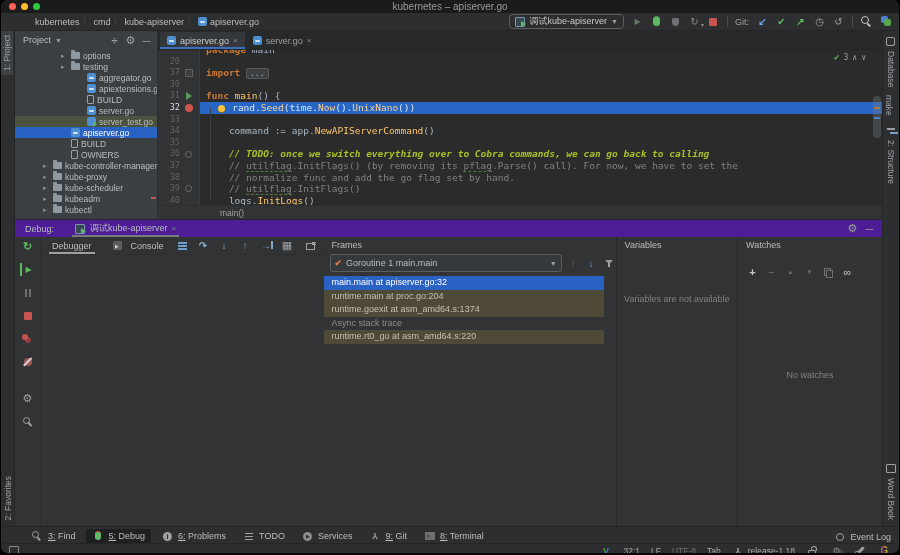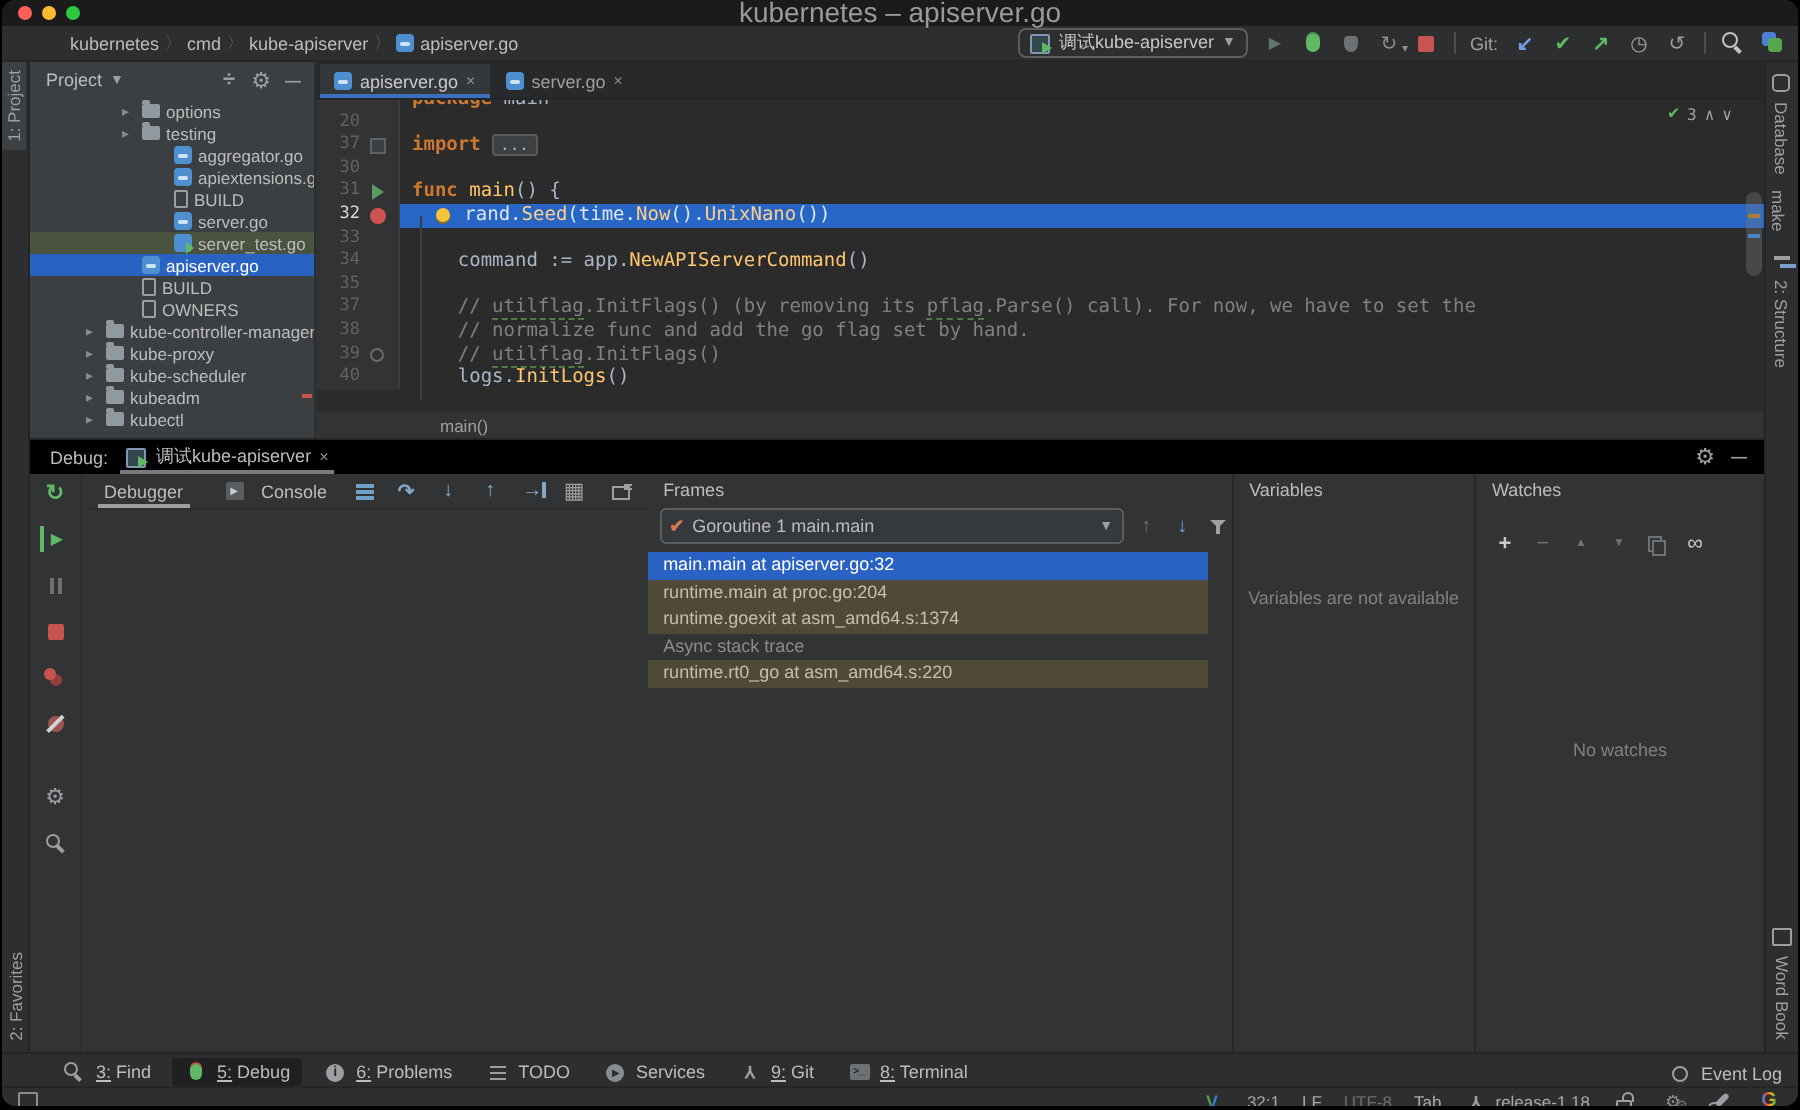--- a/index.html
+++ b/index.html
@@ -4,21 +4,21 @@
 <style>
   html,body{margin:0;padding:0;background:#000;width:900px;height:555px;overflow:hidden;
     font-family:"Liberation Sans",sans-serif;-webkit-font-smoothing:antialiased;}
   .window{position:absolute;left:1px;top:0;width:898px;height:553px;background:#3c3f41;
     border-radius:7px;overflow:hidden;font-size:9px;color:#bbbdbf;}
   
   .titlebar{height:13px;background:#1b1b1b;display:flex;align-items:center;position:relative;}
   .traffic{display:flex;gap:5px;margin-left:8px;}
   .tl{width:7px;height:7px;border-radius:50%;}
   .tl.r{background:#fe5f57}.tl.y{background:#febc2e}.tl.g{background:#2bc840}
-  .wtitle{position:absolute;left:0;right:0;text-align:center;color:#9a9a9a;font-size:14px;line-height:13px;}
+  .wtitle{position:absolute;left:0;right:0;text-align:center;color:#9a9a9a;font-size:10px;line-height:13px;}
   
   .navbar{height:17px;background:#2c2e30;border-bottom:1px solid #232526;display:flex;align-items:center;padding:0 6px;}
   .crumbs{display:flex;align-items:center;gap:3px;padding-left:28px;flex:1;min-width:0;}
   .crumb{color:#bbbdbf;}
   .crumb-sep{color:#666;font-size:8px;}
   .nav-right{display:flex;align-items:center;gap:7px;}
   .runcombo{display:flex;align-items:center;gap:4px;border:1px solid #5b5e60;border-radius:4px;height:13px;padding:0 5px;background:#2c2e30;color:#c8c8c8;}
   .divider{width:1px;height:11px;background:#4a4d4f;}
   
   .ic{position:relative;display:inline-flex;align-items:center;justify-content:center;width:13px;height:13px;font-size:10px;color:#9da0a3;flex:none;}
@@ -160,21 +160,21 @@
   .tk-fold{background:#3c4043;border:1px solid #5a5a5a;border-radius:2px;color:#a9b7c6;padding:0 3px;font-size:8px;}
   .bulb{display:inline-block;width:7px;height:7px;border-radius:50%;background:#f7c23c;box-shadow:0 1px 0 #8a6d22;vertical-align:middle;margin:0 1px;}
   .indent-guide{position:absolute;left:52px;width:1px;background:#3d4042;}
   .ed-scroll{position:absolute;right:1px;width:8px;border-radius:4px;background:rgba(120,124,128,.35);}
   .ed-tick{position:absolute;right:2px;width:6px;height:2px;}
   .inspections{position:absolute;top:2px;right:16px;display:flex;align-items:center;gap:4px;color:#9da0a3;font-size:8px;}
   .inspections .chk{color:#5fb863;font-size:9px;}
   .crumbbar{height:13px;background:#313335;border-top:1px solid #2c2e30;display:flex;align-items:center;padding-left:62px;color:#9da0a3;font-size:8.5px;}
   
   .debug{flex:1;display:flex;flex-direction:column;background:#313335;border-top:1px solid #232526;min-height:0;}
-  .dbg-head{height:17px;background:#000000;display:flex;align-items:center;padding:0 6px 0 10px;gap:6px;flex:none;}
+  .dbg-head{height:17px;background:#4c1d95;display:flex;align-items:center;padding:0 6px 0 10px;gap:18px;flex:none;}
   .dbg-tab{display:flex;align-items:center;gap:4px;height:17px;position:relative;padding:0 3px;color:#bbbdbf;}
   .dbg-tab::after{content:"";position:absolute;left:0;right:0;bottom:0;height:2px;background:#787b7d;}
   .dbg-head .grow,.dbg-toolbar .grow{flex:1;}
   .dbg-body{flex:1;display:flex;min-height:0;}
   .rail{width:25px;flex:none;background:#313335;border-right:1px solid #2c2e30;display:flex;flex-direction:column;align-items:center;padding-top:3px;}
   .rail .ic{margin-bottom:10px;}
   .rail .gap{height:14px;}
   .dbg-main{flex:1;display:flex;flex-direction:row;min-width:0;}
   .dbg-toolbar{height:17px;display:flex;align-items:center;gap:2px;padding:0 4px;flex:none;border-bottom:1px solid #2c2e30;}
   .dtab{height:16px;display:flex;align-items:center;gap:4px;padding:0 7px;color:#bbbdbf;position:relative;}
@@ -440,20 +440,29 @@
               </div>
               <div class="cline">
                 <div class="gut">
                   <span class="num">35</span>
                   <span class="mk"></span>
                 </div>
                 <div class="cbody"></div>
               </div>
               <div class="cline">
                 <div class="gut">
+                  <span class="num">36</span>
+                  <span class="mk">
+                    <span class="mk-dot"></span>
+                  </span>
+                </div>
+                <div class="cbody"><span class="tk-todo">    // TODO: once we switch everything over to Cobra commands, we can go back to calling</span></div>
+              </div>
+              <div class="cline">
+                <div class="gut">
                   <span class="num">37</span>
                   <span class="mk"></span>
                 </div>
                 <div class="cbody"><span class="tk-cm">    // </span><span class="tk-cmu">utilflag</span><span class="tk-cm">.InitFlags() (by removing its </span><span class="tk-cmu">pflag</span><span class="tk-cm">.Parse() call). For now, we have to set the</span></div>
               </div>
               <div class="cline">
                 <div class="gut">
                   <span class="num">38</span>
                   <span class="mk"></span>
                 </div>

